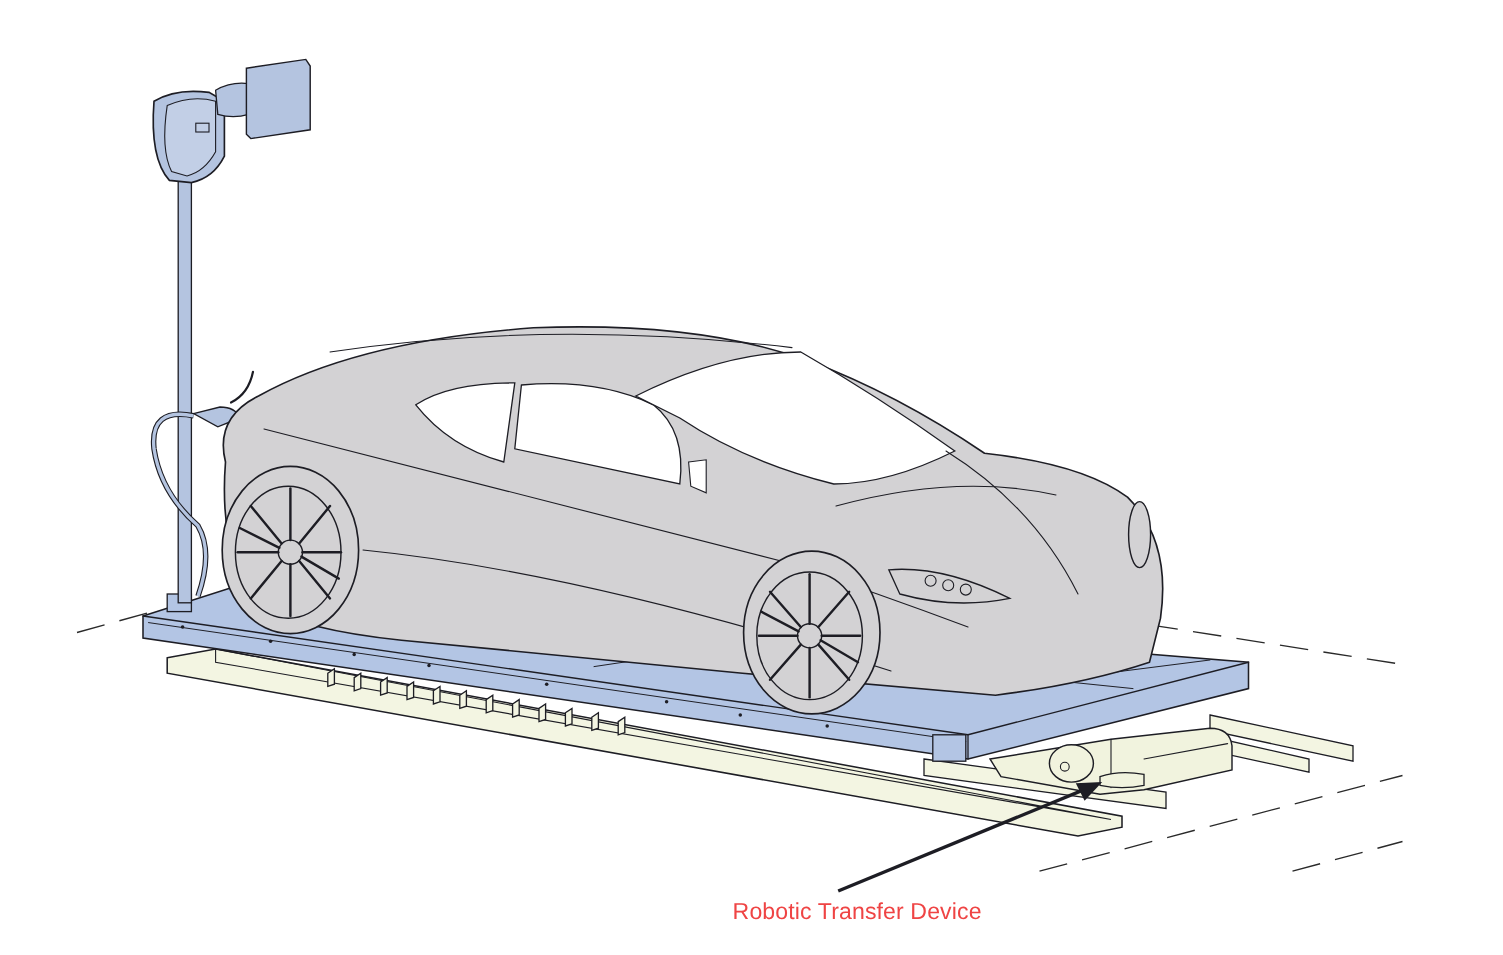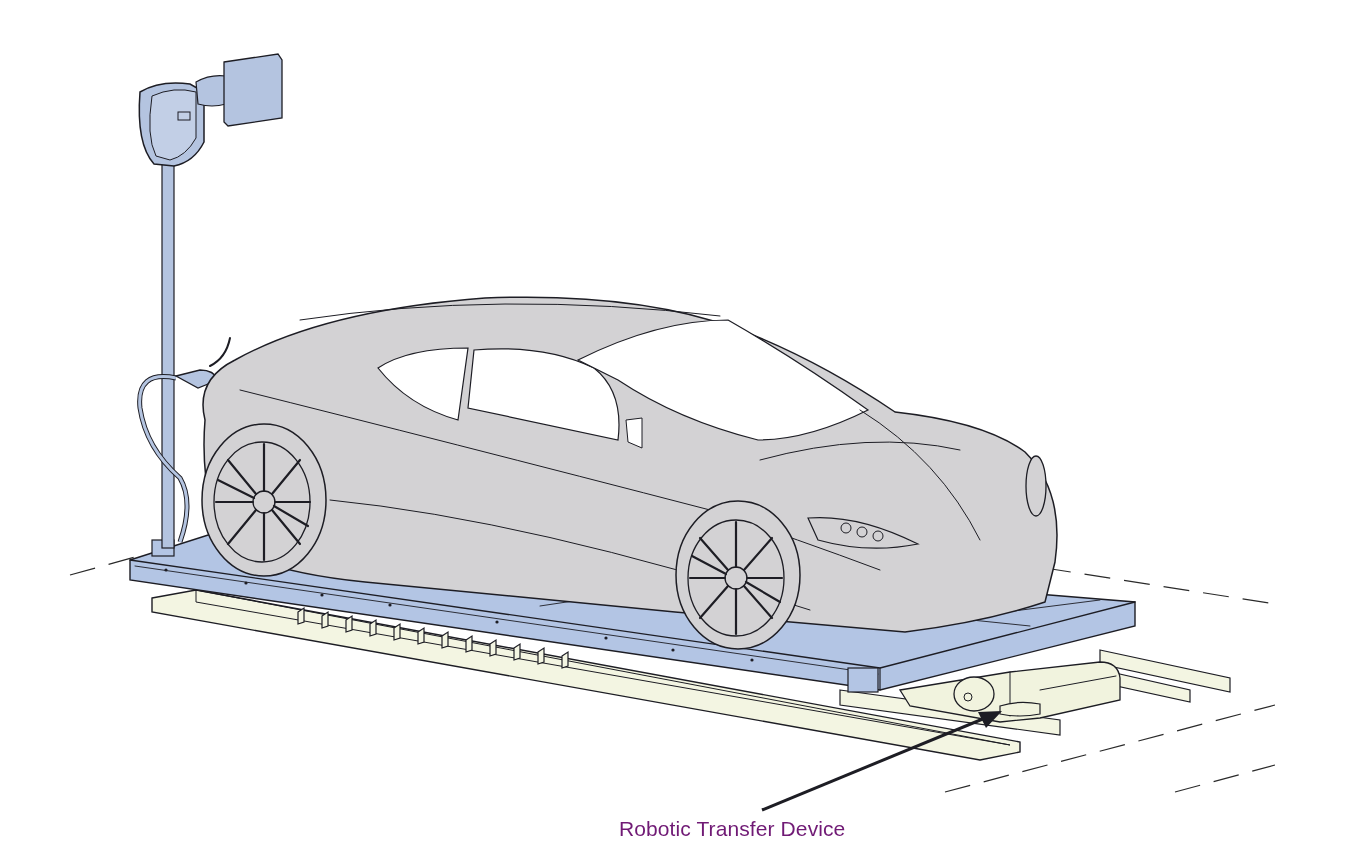--- a/index.html
+++ b/index.html
@@ -1,20 +1,20 @@
 <!DOCTYPE html>
 <html><head>
 <meta charset="utf-8">
 <style>
   html, body { margin: 0; padding: 0; background: #ffffff; }
   body { width: 1366px; height: 868px; position: relative; overflow: hidden; font-family: "Liberation Sans", sans-serif; }
   #stage { position: absolute; left: 0; top: 0; width: 1366px; height: 868px; }
   .callout-label {
-    position: absolute; left: 619px; top: 817px;
-    font-family: "Liberation Sans", sans-serif; font-size: 21px; color: #701a75;
+    position: absolute; left: 666px; top: 817px;
+    font-family: "Liberation Sans", sans-serif; font-size: 21px; color: #ef4444;
     white-space: nowrap; letter-spacing: 0.1px; text-align: center;
   }
   svg .ln { stroke: #1d1d24; fill: none; stroke-linejoin: round; stroke-linecap: round; }
 </style>
 </head>
 <body>
 
 <div id="stage">
 <svg width="1366" height="868" viewBox="0 0 1366 868" xmlns="http://www.w3.org/2000/svg">
 

